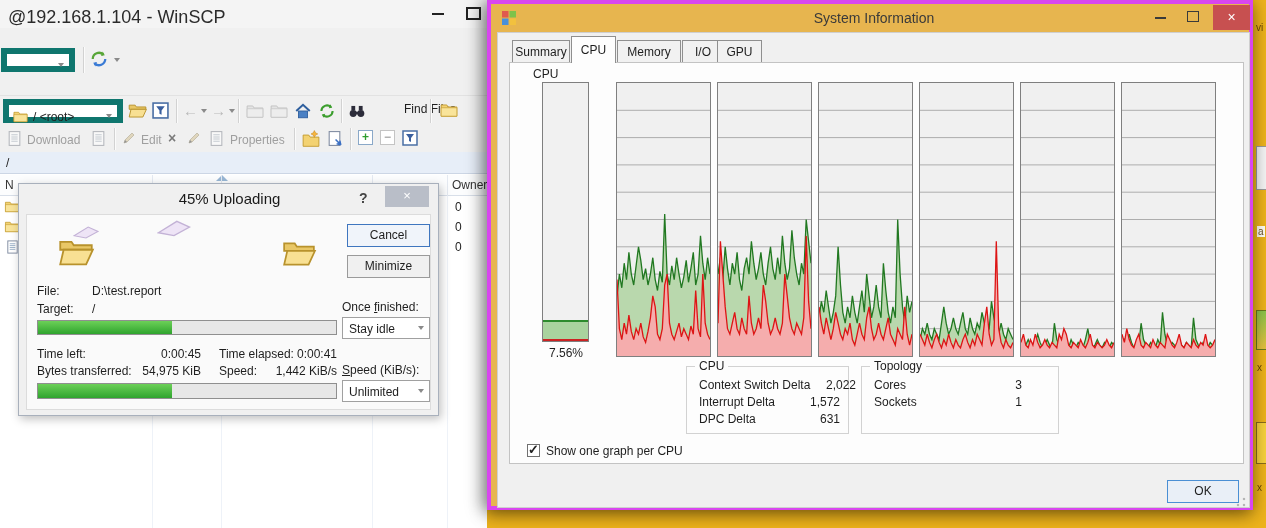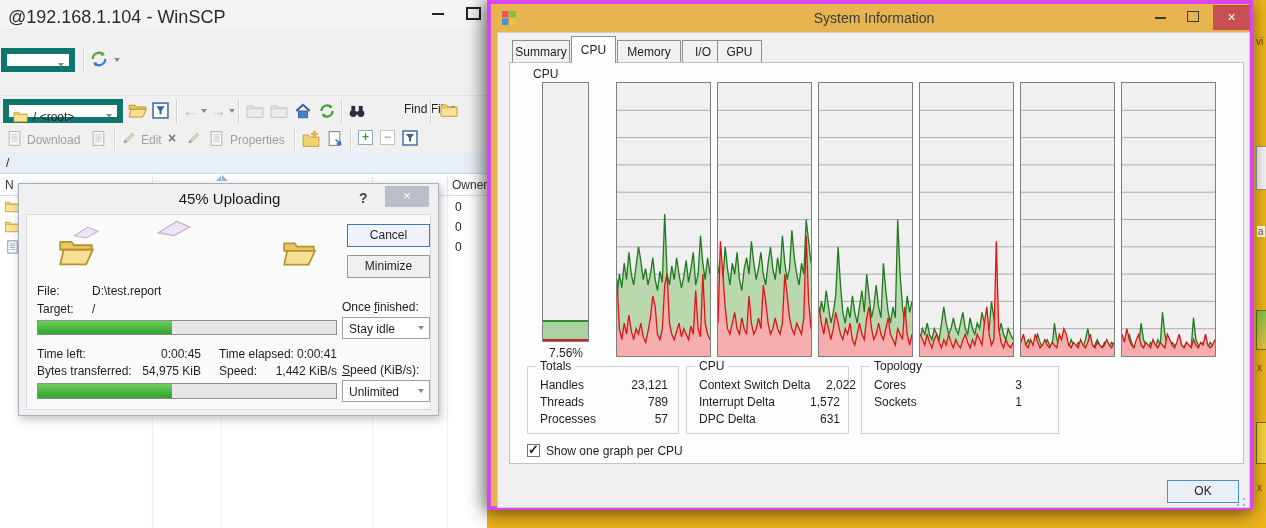--- a/index.html
+++ b/index.html
@@ -144,21 +144,21 @@
       <rect x="8.5" y="8.5" width="6.5" height="6.5" fill="#f2c13e"></rect>
     </symbol>
     <symbol id="i-paper" viewBox="0 0 24 12">
       <path d="M1 9 14 1l9 4-11 6z" fill="#eee4f6" stroke="#c3b2d6"></path>
     </symbol>
   </defs>
 </svg>
 
 <div class="stage nosel">
 
-  <div class="frag" style="left:1256px;top:36px;text-align:center;">vi</div>
+  <div class="frag" style="left:1256px;top:22px;text-align:center;">vi</div>
   <div class="fragicon" style="left:1256px;top:146px;width:9px;height:42px;background:#f4f4f4;border:1px solid #9a9a9a;"></div>
   <div class="frag" style="left:1257px;top:226px;background:#fffef5;padding:0 1px;">a</div>
   <div class="fragicon" style="left:1256px;top:310px;width:9px;height:38px;background:linear-gradient(#8bc34a,#e6c13e);border:1px solid #6a7a1a;"></div>
   <div class="frag" style="left:1257px;top:362px;">x</div>
   <div class="fragicon" style="left:1256px;top:422px;width:9px;height:40px;background:#f7d23e;border:1px solid #8a6d1a;"></div>
   <div class="frag" style="left:1257px;top:482px;">x</div>
 
   <div class="winscp">
     <div class="ws-titlebar">
       <span class="ws-title">@192.168.1.104 - WinSCP</span>
@@ -505,29 +505,20 @@
           <line x1="0" x2="93" y1="163.8" y2="163.8" stroke="#adadad"></line>
           <line x1="0" x2="93" y1="191.1" y2="191.1" stroke="#adadad"></line>
           <line x1="0" x2="93" y1="218.4" y2="218.4" stroke="#adadad"></line>
           <line x1="0" x2="93" y1="245.7" y2="245.7" stroke="#adadad"></line>
           <polygon points="0,273 0.0,262.1 2.4,256.6 4.8,262.1 7.2,251.2 9.5,259.4 11.9,264.8 14.3,259.4 16.7,262.1 19.1,240.2 21.5,256.6 23.8,262.1 26.2,264.8 28.6,259.4 31.0,262.1 33.4,264.8 35.8,256.6 38.2,262.1 40.5,229.3 42.9,251.2 45.3,262.1 47.7,264.8 50.1,259.4 52.5,262.1 54.8,264.8 57.2,256.6 59.6,262.1 62.0,264.8 64.4,259.4 66.8,262.1 69.2,264.8 71.5,234.8 73.9,256.6 76.3,262.1 78.7,264.8 81.1,259.4 83.5,262.1 85.8,264.8 88.2,259.4 90.6,262.1 93.0,264.8 93,273" fill="#b9d8ad"></polygon>
           <polyline points="0.0,262.1 2.4,256.6 4.8,262.1 7.2,251.2 9.5,259.4 11.9,264.8 14.3,259.4 16.7,262.1 19.1,240.2 21.5,256.6 23.8,262.1 26.2,264.8 28.6,259.4 31.0,262.1 33.4,264.8 35.8,256.6 38.2,262.1 40.5,229.3 42.9,251.2 45.3,262.1 47.7,264.8 50.1,259.4 52.5,262.1 54.8,264.8 57.2,256.6 59.6,262.1 62.0,264.8 64.4,259.4 66.8,262.1 69.2,264.8 71.5,234.8 73.9,256.6 76.3,262.1 78.7,264.8 81.1,259.4 83.5,262.1 85.8,264.8 88.2,259.4 90.6,262.1 93.0,264.8" fill="none" stroke="#217821" stroke-width="1.3"></polyline>
           <polygon points="0,273 0.0,251.2 2.4,259.4 4.8,245.7 7.2,256.6 9.5,262.1 11.9,264.8 14.3,256.6 16.7,251.2 19.1,262.1 21.5,264.8 23.8,259.4 26.2,262.1 28.6,264.8 31.0,256.6 33.4,262.1 35.8,264.8 38.2,259.4 40.5,262.1 42.9,264.8 45.3,251.2 47.7,256.6 50.1,262.1 52.5,264.8 54.8,259.4 57.2,251.2 59.6,262.1 62.0,264.8 64.4,259.4 66.8,262.1 69.2,264.8 71.5,256.6 73.9,262.1 76.3,264.8 78.7,259.4 81.1,262.1 83.5,251.2 85.8,262.1 88.2,264.8 90.6,262.1 93.0,256.6 93,273" fill="#f5adad"></polygon>
           <polyline points="0.0,251.2 2.4,259.4 4.8,245.7 7.2,256.6 9.5,262.1 11.9,264.8 14.3,256.6 16.7,251.2 19.1,262.1 21.5,264.8 23.8,259.4 26.2,262.1 28.6,264.8 31.0,256.6 33.4,262.1 35.8,264.8 38.2,259.4 40.5,262.1 42.9,264.8 45.3,251.2 47.7,256.6 50.1,262.1 52.5,264.8 54.8,259.4 57.2,251.2 59.6,262.1 62.0,264.8 64.4,259.4 66.8,262.1 69.2,264.8 71.5,256.6 73.9,262.1 76.3,264.8 78.7,259.4 81.1,262.1 83.5,251.2 85.8,262.1 88.2,264.8 90.6,262.1 93.0,256.6" fill="none" stroke="#dd1414" stroke-width="1.3"></polyline>
         </svg></div>
 
-    <div class="groupbox" style="left:36px;top:362px;width:152px;height:68px;z-index:7;">
-      <span class="grouplabel">Totals</span>
-      <span class="grow-l" style="left:12px;top:11px;">Handles</span>
-      <span class="grow-v" style="left:80px;top:11px;width:60px;">23,121</span>
-      <span class="grow-l" style="left:12px;top:28px;">Threads</span>
-      <span class="grow-v" style="left:80px;top:28px;width:60px;">789</span>
-      <span class="grow-l" style="left:12px;top:45px;">Processes</span>
-      <span class="grow-v" style="left:80px;top:45px;width:60px;">57</span>
-    </div>
 
     <div class="groupbox" style="left:195px;top:362px;width:163px;height:68px;z-index:7;">
       <span class="grouplabel">CPU</span>
       <span class="grow-l" style="left:12px;top:11px;">Context Switch Delta</span>
       <span class="grow-v" style="left:127px;top:11px;width:42px;">2,022</span>
       <span class="grow-l" style="left:12px;top:28px;">Interrupt Delta</span>
       <span class="grow-v" style="left:111px;top:28px;width:42px;">1,572</span>
       <span class="grow-l" style="left:12px;top:45px;">DPC Delta</span>
       <span class="grow-v" style="left:111px;top:45px;width:42px;">631</span>
     </div>

